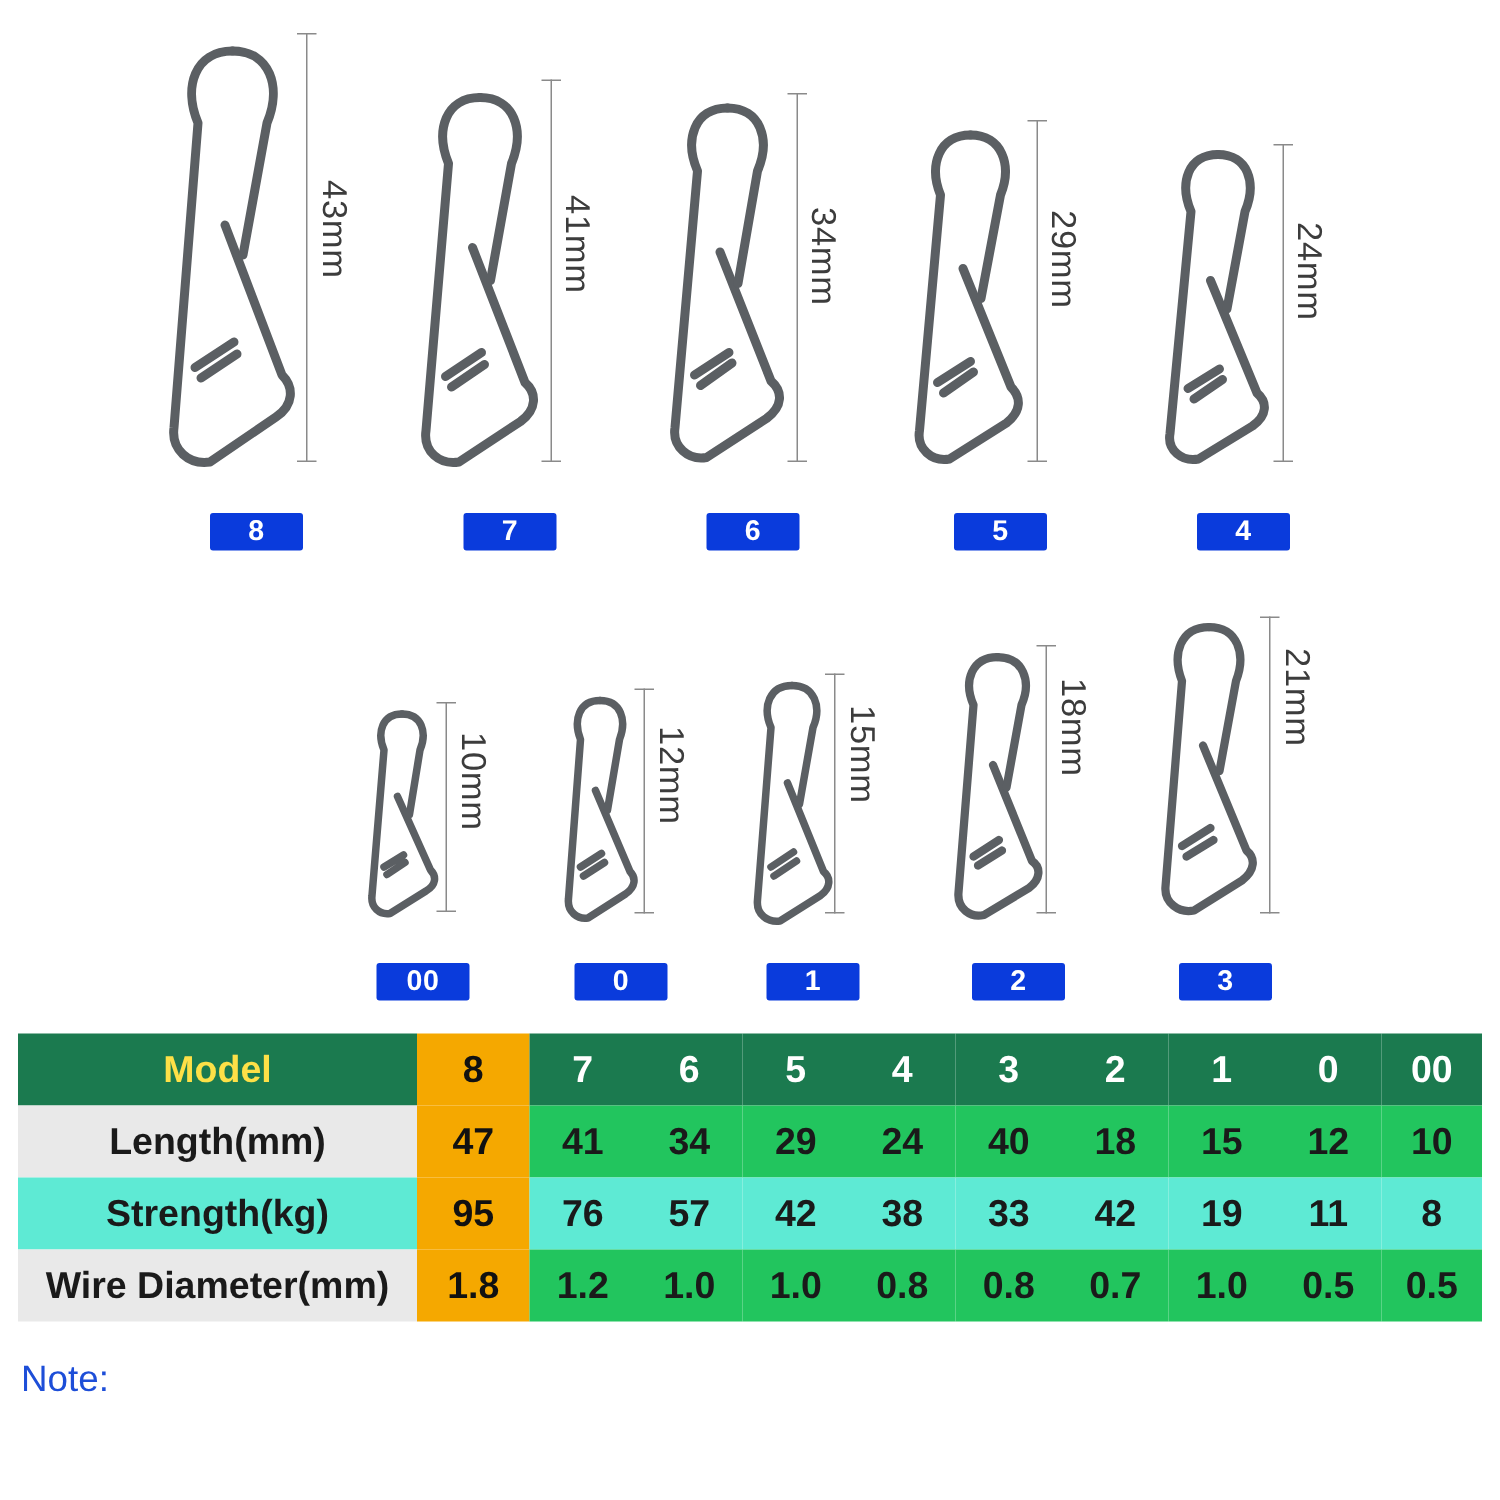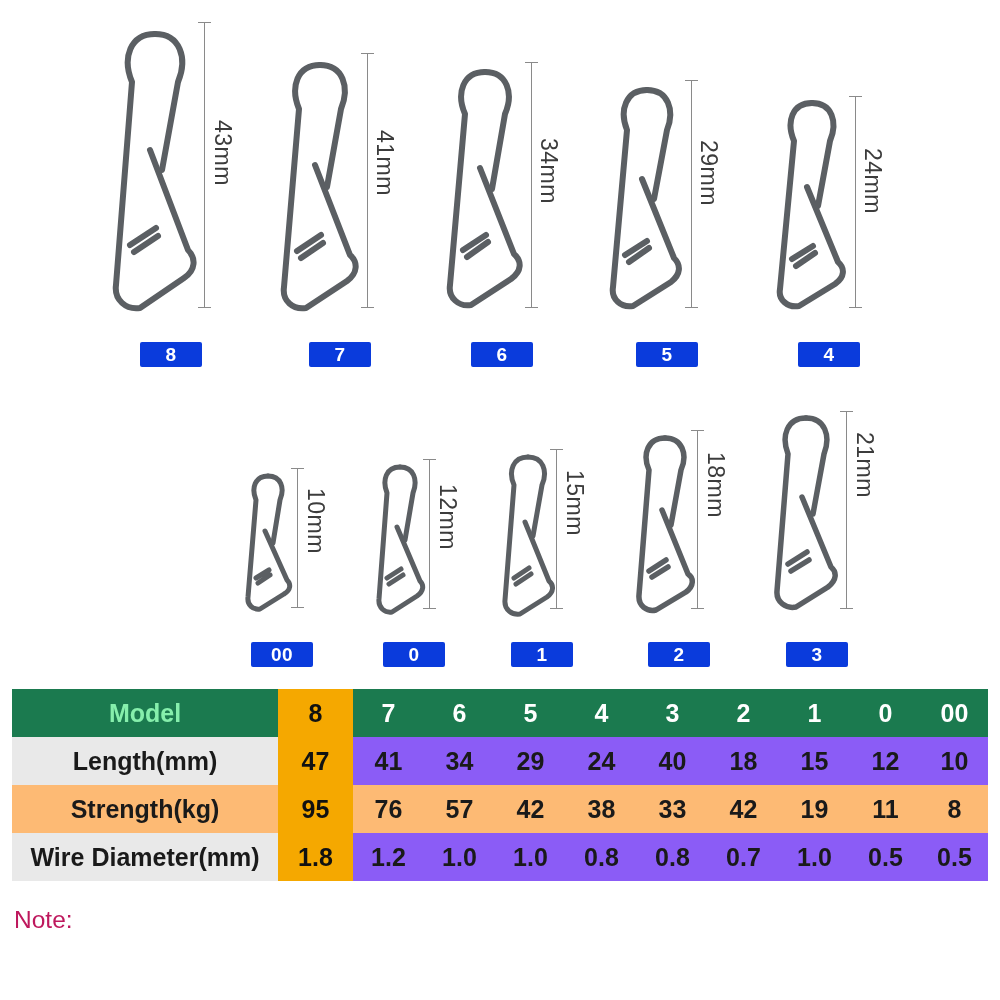--- a/index.html
+++ b/index.html
@@ -91,44 +91,44 @@
     font-family: "Liberation Sans", sans-serif;
   }
   #spec-table tr.head td {
     background: #1b7a4f;
     color: #ffffff;
   }
   #spec-table tr.head td.hl {
     background: #f5a800;
     color: #111111;
   }
-  #spec-table tr.r-odd td { background: #8b5cf6; }
-  #spec-table tr.r-even td { background: #fdba74; }
+  #spec-table tr.r-odd td { background: #22c55e; }
+  #spec-table tr.r-even td { background: #5eead4; }
   #spec-table td.label {
     background: #e9e9e9;
   }
   #spec-table tr.r-odd td.label { background: #e9e9e9; }
   #spec-table td.hl {
     background: #f5a800 !important;
     color: #111111;
   }
   #spec-table tr.head td.label {
     background: #1b7a4f;
-    color: #86efac;
+    color: #fde047;
   }
 
   
   #note {
     position: absolute;
     left: 14px;
     top: 905px;
     width: 980px;
     font-size: 24.5px;
     line-height: 30px;
-    color: #be185d;
+    color: #1d4ed8;
     font-family: "Liberation Sans", sans-serif;
   }
 </style>
 </head>
 <body>
 
 <div id="diagram">
 
   <div class="snap" style="left:100px; top:20px;">
     <svg width="110" height="300" viewBox="0 0 110 300">

